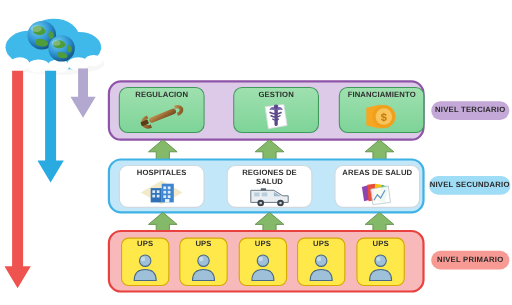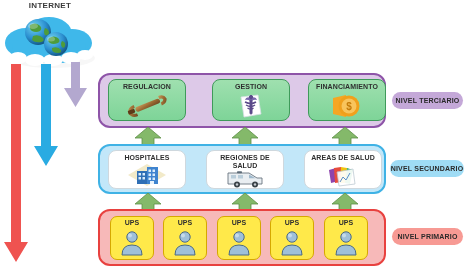--- a/index.html
+++ b/index.html
@@ -193,21 +193,20 @@
   .up-arrow {
     position: absolute;
   }
 </style>
 </head>
 <body>
 
 <div id="canvas">
 
   <div id="internet-group">
-    <div id="internet-label">INTERNET</div>
 
     <svg id="cloud-icon" viewBox="0 0 95 58">
       <defs>
         <radialGradient id="globeGrad" cx="35%" cy="30%" r="75%">
           <stop offset="0%" stop-color="#6fd3f2"></stop>
           <stop offset="60%" stop-color="#2b8fd0"></stop>
           <stop offset="100%" stop-color="#12527f"></stop>
         </radialGradient>
       </defs>
 

